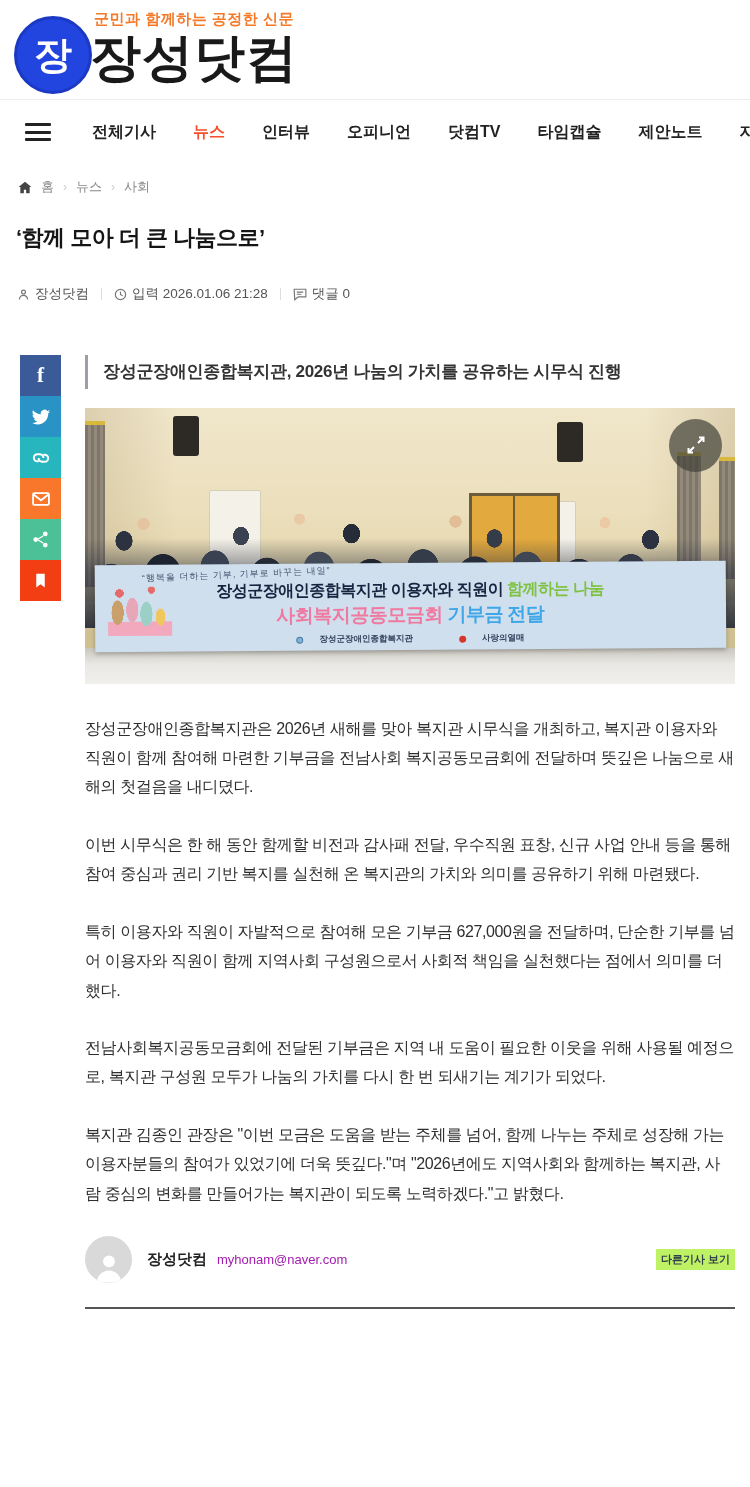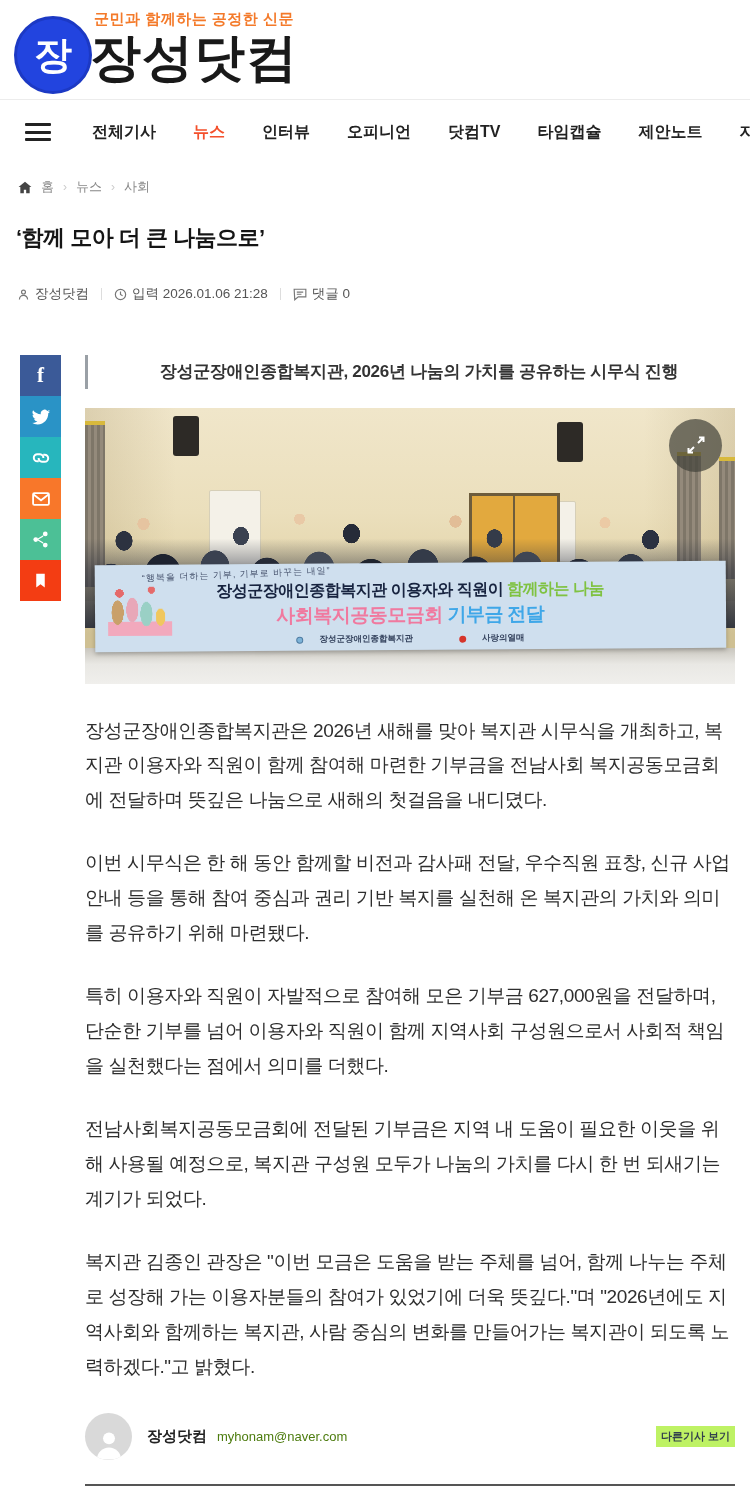--- a/index.html
+++ b/index.html
@@ -39,21 +39,21 @@
   
   .content-wrap { display: flex; align-items: flex-start; margin-top: 52px; }
   .share-bar { width: 41px; margin-left: 20px; display: flex; flex-direction: column; flex: 0 0 auto; }
   .share-btn { width: 41px; height: 41px; border: none; cursor: pointer; display: flex; align-items: center; justify-content: center; color: #fff; padding: 0; }
   .share-btn svg { display: block; }
   .fb-glyph { font-size: 21px; font-weight: 800; font-family: "Liberation Serif", serif; }
 
   .article-col { width: 650px; margin-left: 24px; }
 
   .subtitle { border-left: 3px solid #9aa0a6; padding: 3px 0 3px 15px; }
-  .subtitle p { font-size: 17px; font-weight: 700; color: #333; line-height: 1.62; letter-spacing: -0.3px; text-align: center; }
+  .subtitle p { font-size: 17px; font-weight: 700; color: #333; line-height: 1.62; letter-spacing: -0.3px; }
 
   
   .photo { position: relative; width: 650px; height: 276px; margin-top: 19px; overflow: hidden;
            background: linear-gradient(180deg, #f0e6ca 0%, #ebdfbc 38%, #e3d5ab 60%, #d8c89c 74%, #cfc093 82%); }
   .wall-panel { position: absolute; top: 0; bottom: 30%; background: linear-gradient(90deg, rgba(160,140,95,.25), rgba(160,140,95,0)); }
   .wall-panel.left { left: 0; width: 14%; }
   .wall-panel.right { right: 0; width: 14%; transform: scaleX(-1); }
   .curtain { position: absolute; background: repeating-linear-gradient(90deg, #7e7668 0 3px, #948a7b 3px 6px); border-top: 4px solid #d8b93c; }
   .curtain.c1 { left: 0; top: 5%; width: 20px; height: 60%; }
   .curtain.c2 { right: 34px; top: 16%; width: 24px; height: 48%; }
@@ -114,27 +114,27 @@
       radial-gradient(10px 20px at 38% 50%, #e8a7b8 60%, transparent 62%),
       radial-gradient(10px 20px at 60% 58%, #9ad0c5 60%, transparent 62%),
       radial-gradient(8px 14px at 82% 64%, #f0c75e 60%, transparent 62%),
       linear-gradient(180deg, transparent 72%, #f2a9bd 73%, #f2a9bd 100%);
   }
   .expand-btn { position: absolute; top: 11px; right: 13px; width: 53px; height: 53px; border-radius: 50%;
                 background: rgba(68,68,60,.72); border: none; cursor: pointer; display: flex; align-items: center; justify-content: center; color: #fff; }
 
   
   .article-body { margin-top: 30px; }
-  .article-body p { font-size: 19px; line-height: 1.84; color: #2e2e2e; letter-spacing: -0.4px; margin-bottom: 28px; }
+  .article-body p { font-size: 16px; line-height: 1.84; color: #2e2e2e; letter-spacing: -0.4px; margin-bottom: 28px; }
 
   
   .author-card { display: flex; align-items: center; margin-top: 26px; }
   .avatar { width: 47px; height: 47px; border-radius: 50%; background: #d9d9d9; overflow: hidden; display: flex; align-items: flex-end; justify-content: center; flex: 0 0 auto; }
   .author-name { font-size: 15px; font-weight: 700; color: #222; margin-left: 15px; cursor: pointer; }
-  .author-email { font-size: 13px; color: #4d7c0f; margin-left: 10px; }
+  .author-email { font-size: 13px; color: #a21caf; margin-left: 10px; }
   .other-articles { margin-left: auto; background: #bef264; color: #33414d; font-size: 11px; font-weight: 600; padding: 3px 5px; text-decoration: none; cursor: pointer; }
   .footer-divider { border: none; border-top: 2px solid #555; margin-top: 24px; }
 </style>
 </head>
 <body>
 
 <div class="page">
 
   <header class="site-header">
     <div class="logo">

